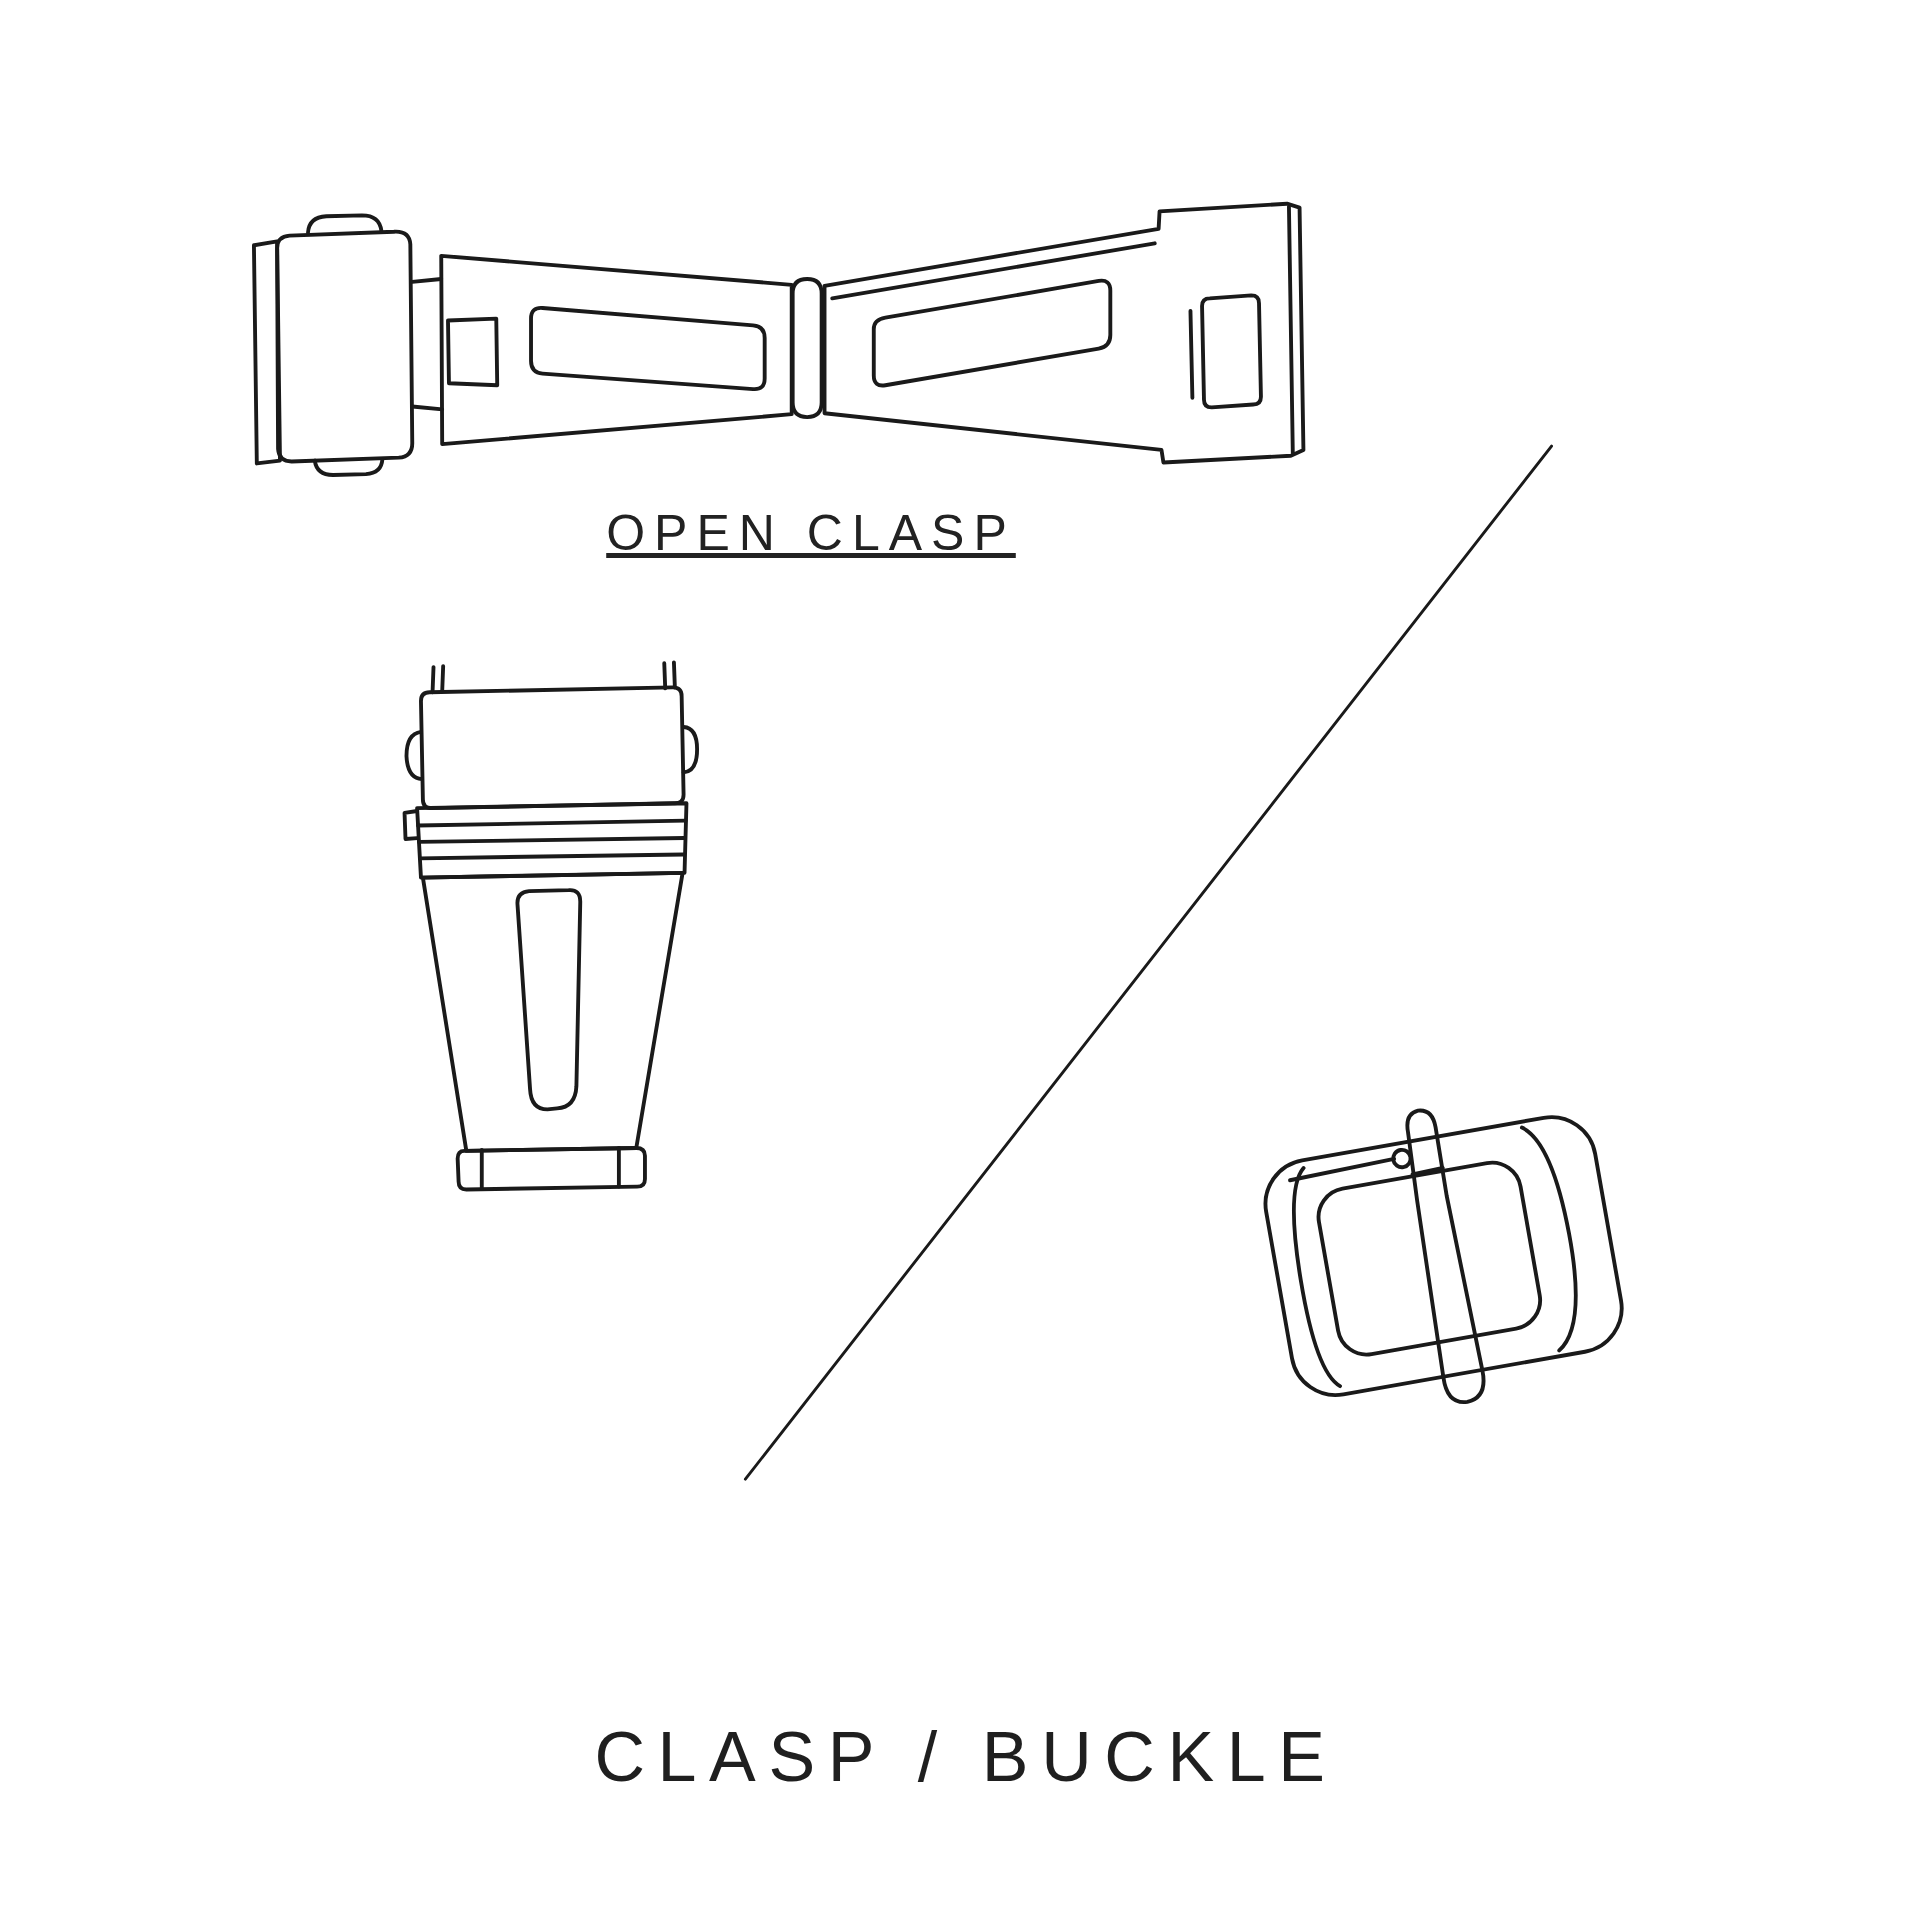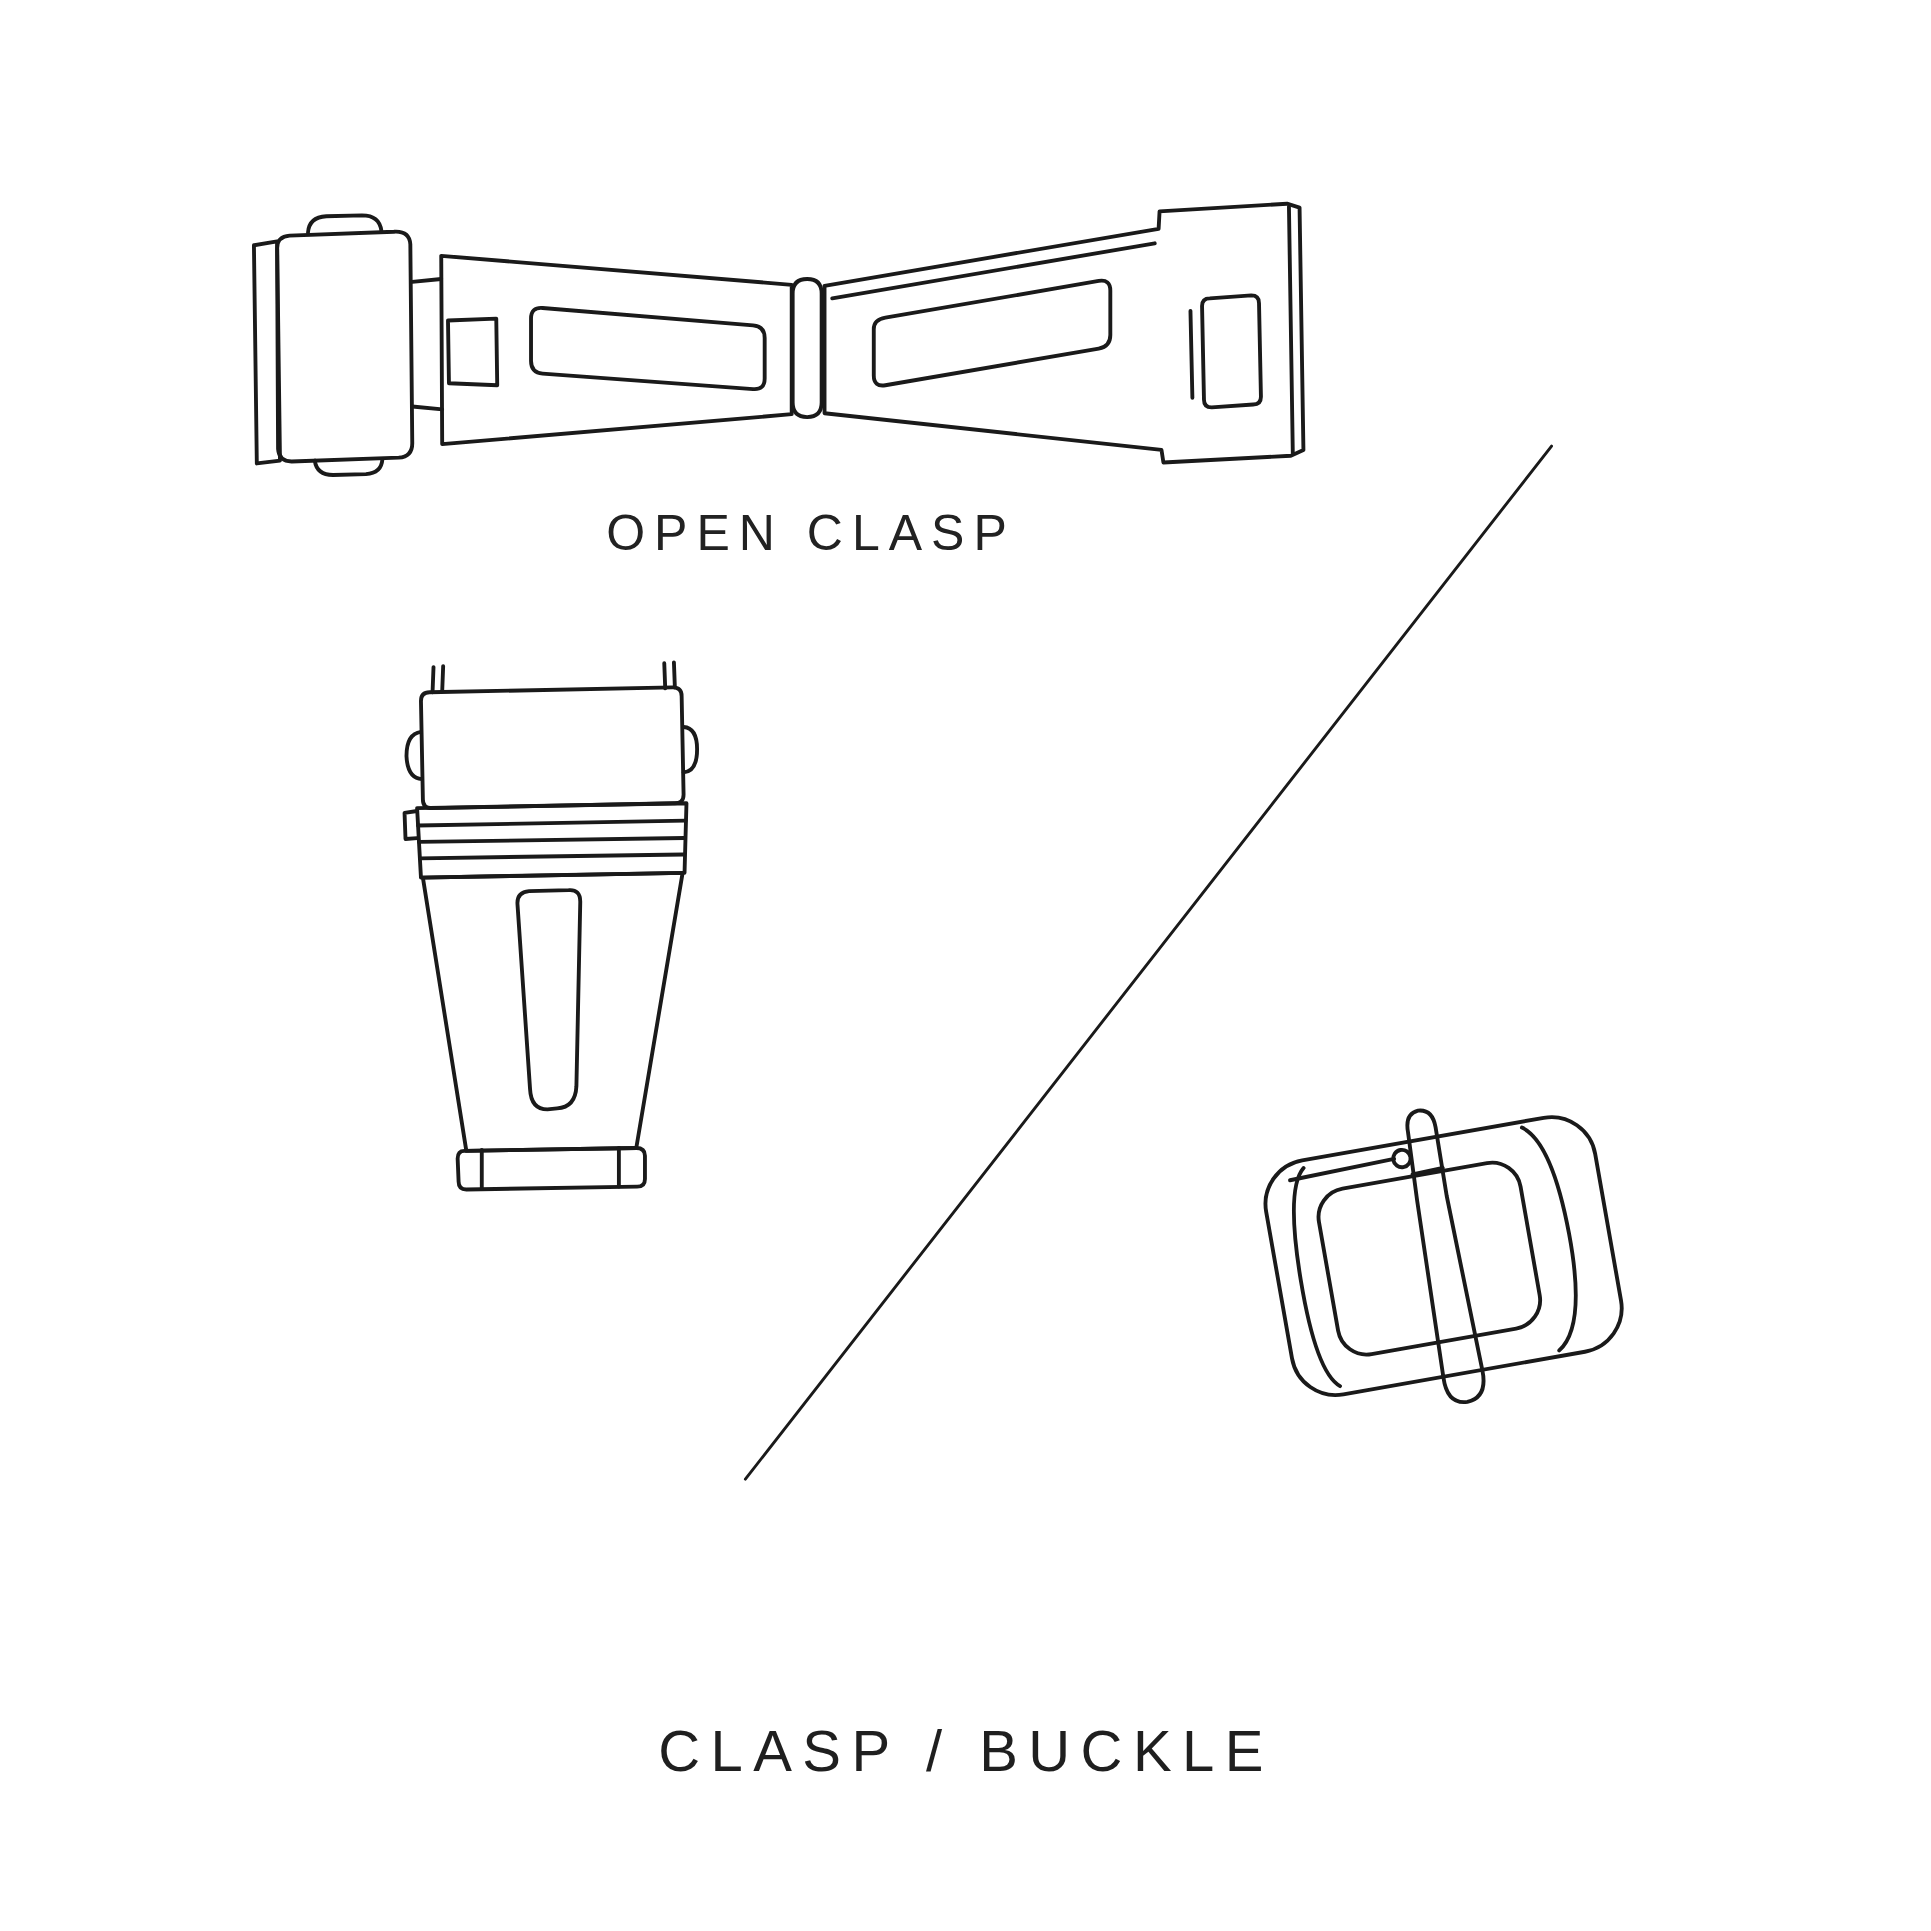--- a/index.html
+++ b/index.html
@@ -23,28 +23,28 @@
   }
   .fig-label {
     position: absolute;
     transform: translateX(-50%);
     font-size: 50px;
     letter-spacing: 0.18em;
     font-weight: 400;
     color: #222222;
     white-space: nowrap;
   }
-  .label-open-clasp { left: 811px; top: 504px; }
+  .label-open-clasp { left: 811px; top: 504px; text-decoration: underline; }
   .label-closed    { left: 534px; top: 1247px; }
   .page-title {
     position: absolute;
     left: 966px;
     top: 1717px;
     transform: translateX(-50%);
-    font-size: 58px;
+    font-size: 70px;
     letter-spacing: 0.18em;
     font-weight: 500;
     color: #1f1f1f;
     white-space: nowrap;
   }
 </style>
 </head>
 <body>
 
 <div class="page">

